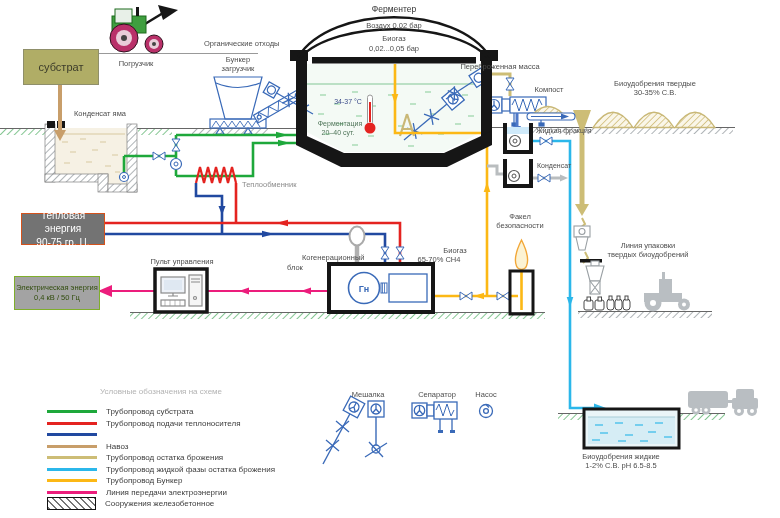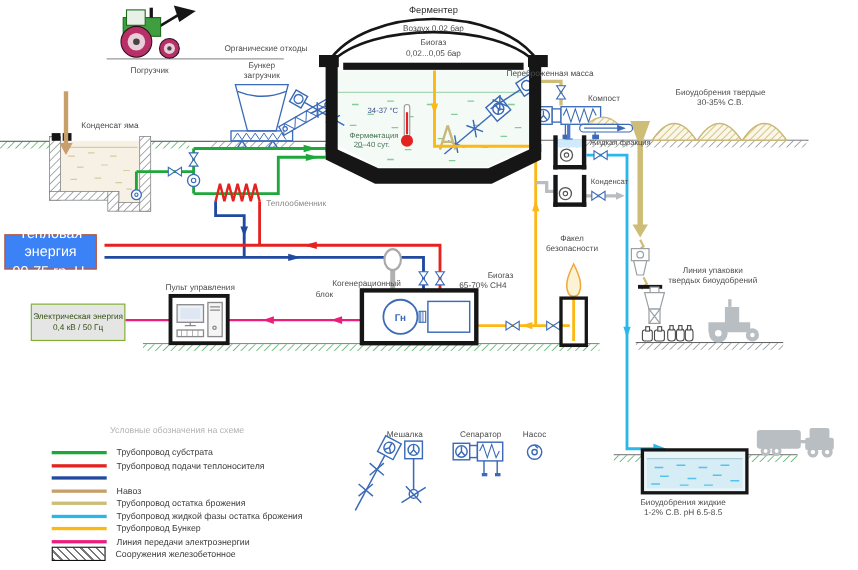--- a/index.html
+++ b/index.html
@@ -6,23 +6,23 @@
   .stage{position:relative;width:780px;height:518px;background:#fff;
          font-family:"Liberation Sans",sans-serif;overflow:hidden}
   svg.art{position:absolute;left:0;top:0;z-index:1}
   .lbl{position:absolute;font-size:7.5px;color:#4d4d4d;line-height:1.2;
        white-space:nowrap;z-index:5}
   .c{transform:translateX(-50%)}
   .box{position:absolute;z-index:5;text-align:center;display:flex;
        flex-direction:column;justify-content:center;line-height:1.35}
   #substrate-box{left:23px;top:49px;width:74px;height:34px;background:#b0ad66;
        border:1px solid #8f8f6a;color:#3b3b2a;font-size:11px}
-  #heat-box{left:4px;top:213px;width:82px;height:30px;background:#3b82f6;
-       border:1px solid #d4521c;color:#fff;font-size:13px}
-  #electric-box{left:28px;top:276px;width:84px;height:32px;background:#e5e5e5;
+  #heat-box{left:21px;top:213px;width:82px;height:30px;background:#737373;
+       border:1px solid #d4521c;color:#fff;font-size:10px}
+  #electric-box{left:14px;top:276px;width:84px;height:32px;background:#a3a3a3;
        border:1px solid #7fae2b;color:#324d0e;font-size:7.5px}
   .legend{position:absolute;left:0;top:0;z-index:5}
   .lrow{position:absolute;left:47px;display:flex;align-items:center;height:11.5px}
   .lline{width:50px;height:3px;margin-right:9px;flex:none}
   .lhatch{width:47px;height:11px;margin-right:9px;flex:none;border:1.5px solid #111;
        background:repeating-linear-gradient(45deg,#777 0,#777 1.5px,#fff 1.5px,#fff 5px)}
   .ltext{font-size:8px;color:#3c3c3c;white-space:nowrap}
   .ltitle{position:absolute;left:100px;top:387px;font-size:8px;color:#b3b3b3;white-space:nowrap}
   .small{font-size:7px}
 </style>
@@ -384,20 +384,23 @@
     <rect x="450" y="430" width="5" height="3" fill="#3a6ab8" stroke="none"></rect>
   </g>
   <g>
     <circle cx="486" cy="411" r="6.5" fill="#fff"></circle>
     <circle cx="486" cy="411" r="2.4"></circle>
     <path d="M486,404.5 L489,407.5"></path>
   </g>
 </g>
 </svg>
 
+<div class="box" id="substrate-box">
+  <span>субстрат</span>
+</div>
 <div class="box" id="heat-box">
   <span>Тепловая энергия</span>
   <span>90-75 гр. Ц.</span>
 </div>
 <div class="box" id="electric-box">
   <span>Электрическая энергия</span>
   <span>0,4 кВ / 50 Гц</span>
 </div>
 
 <div class="lbl c" style="left:394px;top:4px;font-size:8.5px;color:#333">Ферментер</div>

